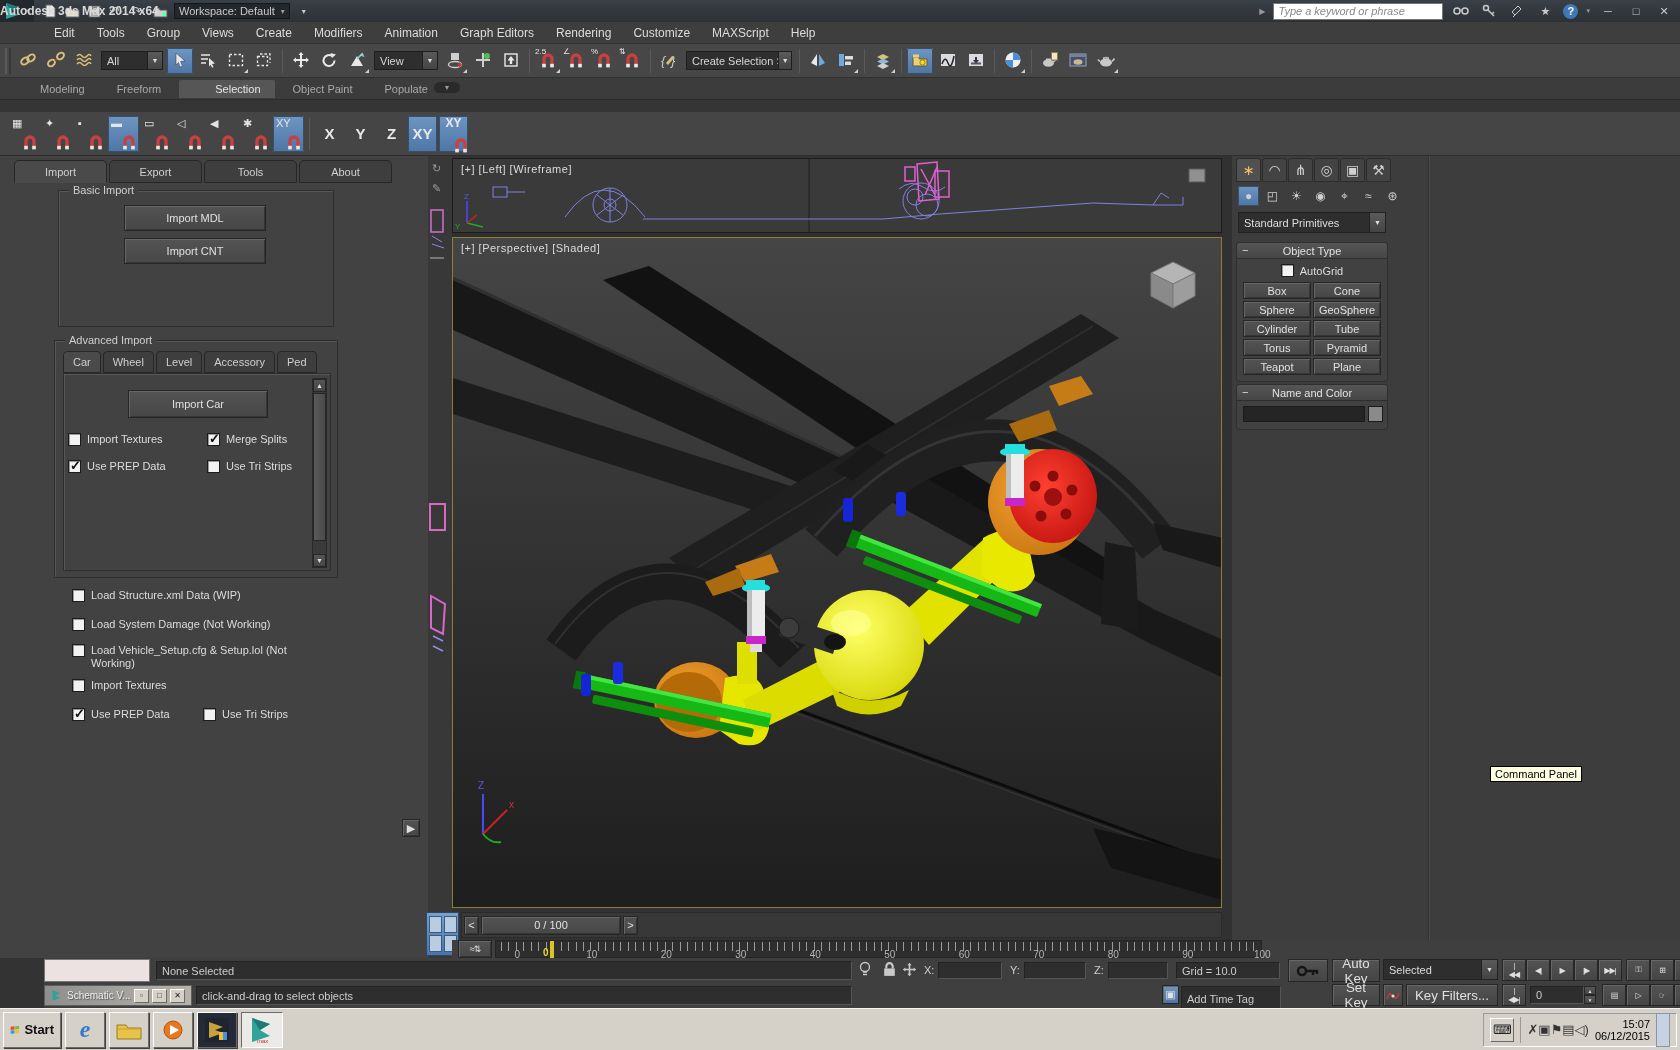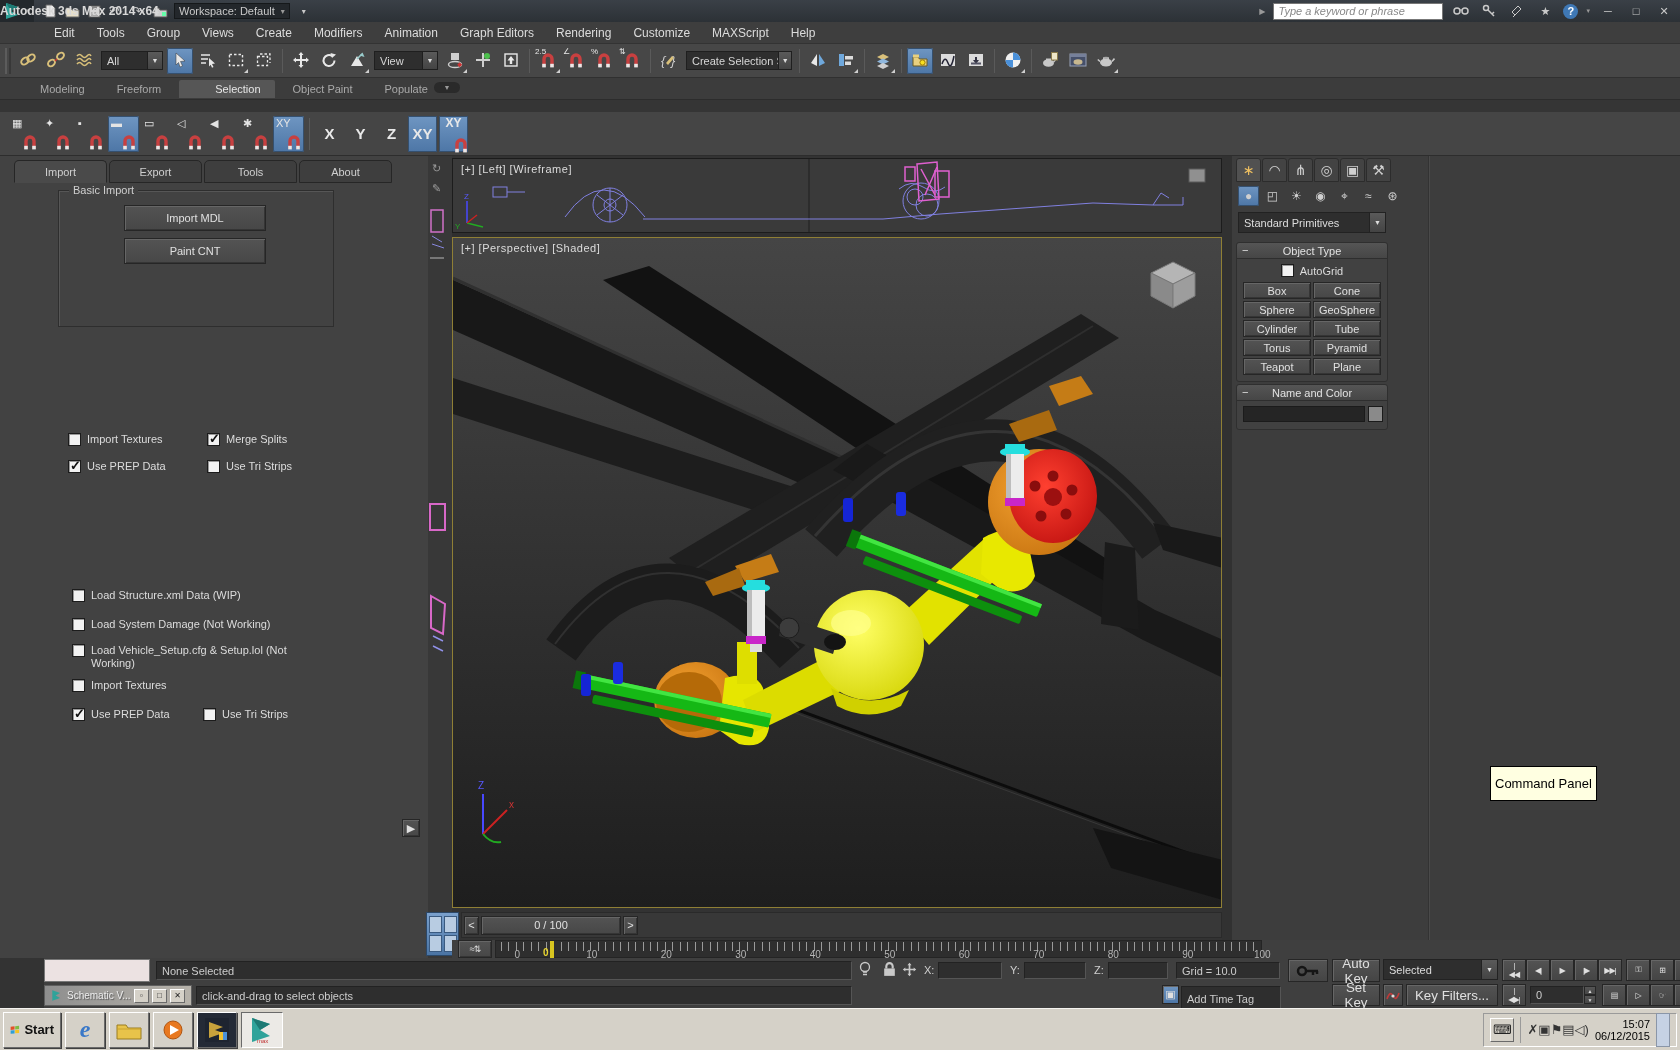--- a/index.html
+++ b/index.html
@@ -88,21 +88,21 @@
   .rollout{position:absolute;left:4px;width:152px;border:1px solid #2f2f2f;border-radius:3px;background:#414141;}
   .rhead{height:16px;background:linear-gradient(#555,#464646);border-bottom:1px solid #2e2e2e;border-radius:3px 3px 0 0;display:flex;align-items:center;justify-content:center;position:relative;color:#e2e2e2;}
   .rhead .minus{position:absolute;left:5px;top:1px;}
   .otgrid{display:grid;grid-template-columns:68px 68px;gap:2px;justify-content:center;padding:3px 0 6px;}
   .otbtn{height:17px;}
   .agrow{display:flex;align-items:center;justify-content:center;gap:6px;padding:5px 0 2px;color:#dcdcdc;}
   .ncfield{margin:5px 4px 7px 6px;display:flex;gap:3px;}
   .ncinput{width:122px;height:16px;background:#252525;border:1px solid #1b1b1b;color:#ddd;}
   .ncswatch{width:15px;height:16px;background:#8a8a8a;border:1px solid #1b1b1b;}
   .cpdivider{position:absolute;left:196px;top:0;width:2px;height:802px;background:#333;border-right:1px solid #4a4a4a;}
-  .tooltip{position:absolute;left:258px;top:610px;background:#ffffe1;border:1px solid #000;color:#000;font-size:13px;padding:9px 4px;white-space:nowrap;}
+  .tooltip{position:absolute;left:258px;top:610px;background:#ffffe1;border:1px solid #000;color:#000;font-size:11px;padding:1px 4px;white-space:nowrap;}
   
   .panes{position:absolute;left:426px;top:912px;width:33px;height:44px;background:linear-gradient(#7aa0cc,#4a74a4);border:1px solid #2c4868;display:grid;grid-template-columns:13px 13px;gap:2px;justify-content:center;align-content:center;}
   .panes span{width:13px;height:17px;background:#b8cce2;border:1px solid #3a5a80;}
   .timeslider{position:absolute;left:461px;top:912px;width:761px;height:26px;background:#383838;border:1px solid #2a2a2a;display:flex;align-items:center;padding:0 2px;gap:2px;}
   .tsbtn{height:19px;}
   .trackbar{position:absolute;left:452px;top:940px;width:1228px;height:18px;background:#3f3f3f;}
   .tbicon{position:absolute;left:6px;top:0px;width:34px;height:18px;font-size:9px;letter-spacing:-1px;}
   .ruler{position:absolute;left:43px;top:0;width:767px;height:18px;background:#2e2e2e;border:1px solid #242424;}
   .tickstrip{position:absolute;left:5px;top:1px;right:2px;height:9px;background:repeating-linear-gradient(90deg,#9a9a9a 0 1px,transparent 1px 7.45px);}
   .ticknums{position:absolute;left:-16px;top:8px;display:flex;}
@@ -602,21 +602,21 @@
 
     <span class="ptab active">Import</span>
         <span class="ptab">Export</span>
         <span class="ptab">Tools</span>
         <span class="ptab">About</span>
       </div>
 
     <div class="fieldset" style="left:58px;top:34px;width:276px;height:137px">
       <span class="legend">Basic Import</span>
       <button class="mxbtn abs" style="left:65px;top:14px;width:142px;height:26px">Import MDL</button>
-      <button class="mxbtn abs" style="left:65px;top:47px;width:142px;height:26px">Paint CNT</button>
+      <button class="mxbtn abs" style="left:65px;top:47px;width:142px;height:26px">Import CNT</button>
     </div>
     <div>
 
     <label class="cbrow basiccb" style="left: 68px; top: 277px;">
           <span class="cb"></span>
           <span class="cblabel">Import Textures</span>
         </label>
         <label class="cbrow basiccb checked" style="left: 207px; top: 277px;">
           <span class="cb"></span>
           <span class="cblabel">Merge Splits</span>
@@ -624,20 +624,39 @@
         <label class="cbrow basiccb checked" style="left: 68px; top: 304px;">
           <span class="cb"></span>
           <span class="cblabel">Use PREP Data</span>
         </label>
         <label class="cbrow basiccb" style="left: 207px; top: 304px;">
           <span class="cb"></span>
           <span class="cblabel">Use Tri Strips</span>
         </label>
       </div>
 
+    <div class="fieldset" style="left:54px;top:184px;width:284px;height:238px">
+      <span class="legend">Advanced Import</span>
+      <div style="position:absolute;left:8px;top:10px;display:flex">
+
+      <span class="atab active">Car</span>
+          <span class="atab">Wheel</span>
+          <span class="atab">Level</span>
+          <span class="atab">Accessory</span>
+          <span class="atab">Ped</span>
+        </div>
+      <div class="abs" style="left:8px;top:32px;width:268px;height:198px;border:1px solid #2e2e2e;box-shadow:inset 1px 1px 0 #565656">
+        <button class="mxbtn abs" style="left:64px;top:16px;width:140px;height:28px">Import Car</button>
+        <div class="scroll" style="right:3px;top:4px;height:190px">
+          <span class="sarrow" style="top:0">▲</span>
+          <span class="sthumb" style="top:14px;height:148px"></span>
+          <span class="sarrow" style="bottom:0">▼</span>
+        </div>
+      </div>
+    </div>
     <div>
 
     <label class="cbrow advcb" style="left: 72px; top: 433px;">
           <span class="cb"></span>
           <span class="cblabel">Load Structure.xml Data (WIP)</span>
         </label>
         <label class="cbrow advcb" style="left: 72px; top: 462px;">
           <span class="cb"></span>
           <span class="cblabel">Load System Damage (Not Working)</span>
         </label>

